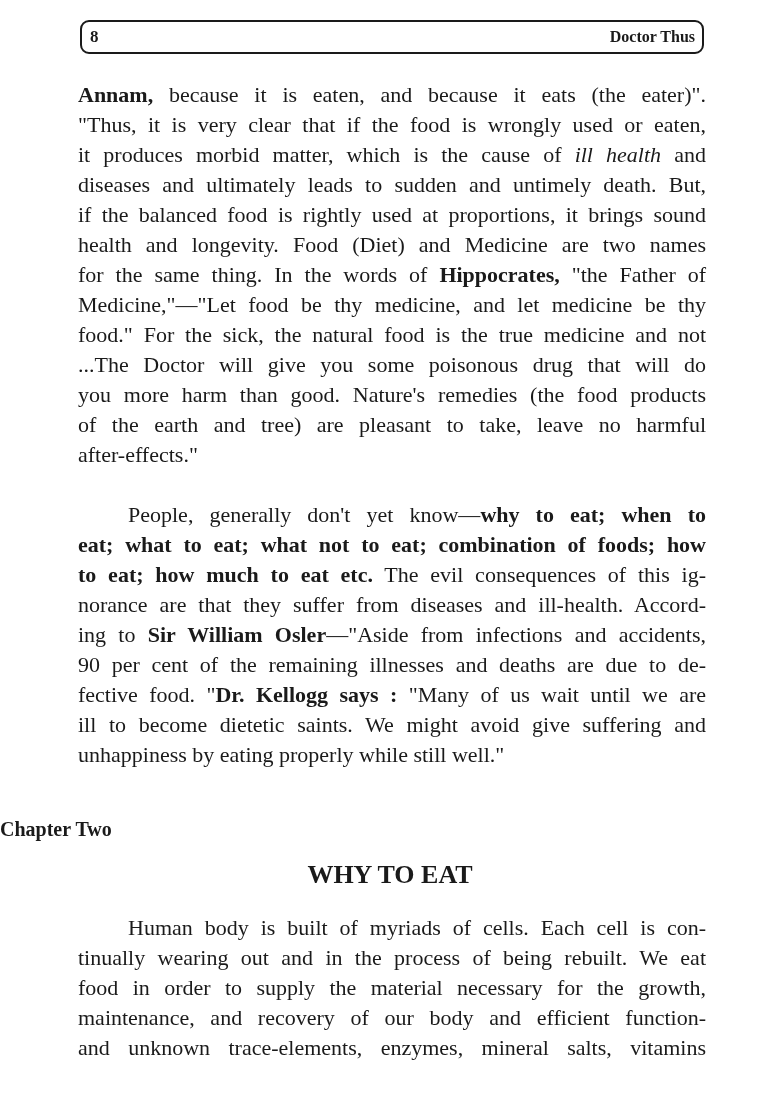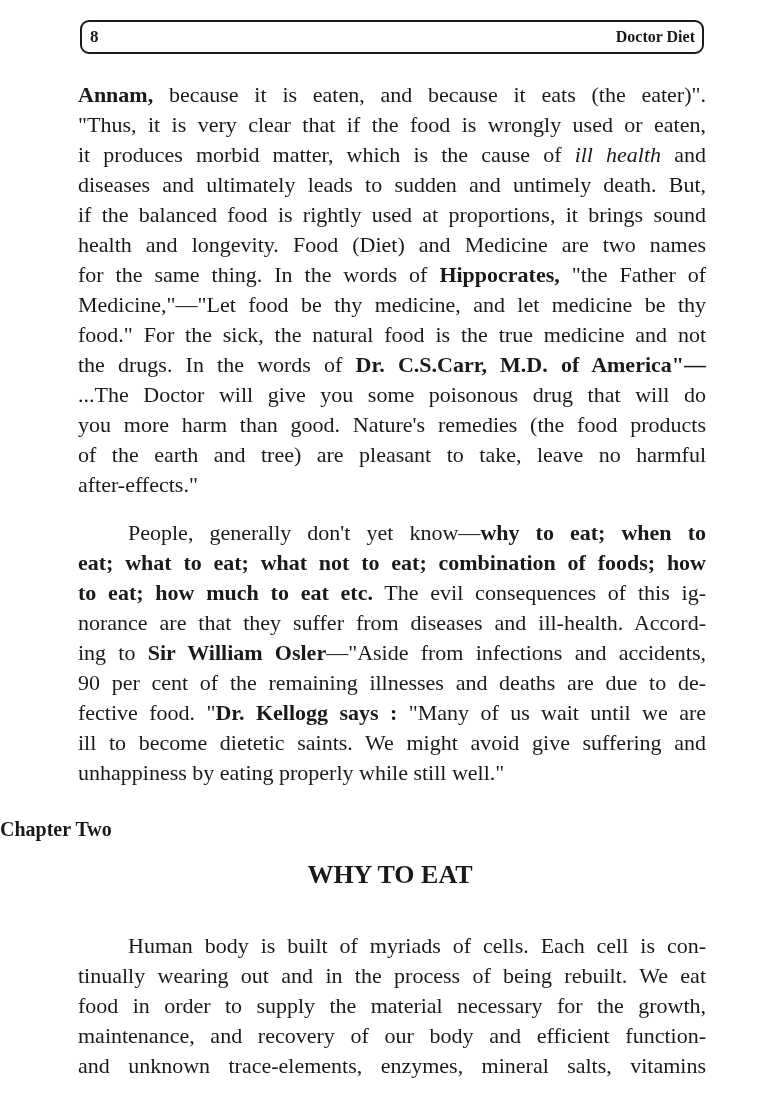--- a/index.html
+++ b/index.html
@@ -52,21 +52,20 @@
       white-space: nowrap;
       text-align-last: justify;
       text-align: justify;
       height: 30px;
     }
     .line.last {
       text-align-last: left;
     }
     .line.indent {
       padding-left: 50px;
-      margin-top: 18px;
     }
     .b { font-weight: bold; }
     .i { font-style: italic; }
     .block1 { top: 80px; }
     .block2 { top: 500px; }
     .chapter-label {
       position: absolute;
       left: 0;
       width: 780px;
       top: 818px;
@@ -83,34 +82,33 @@
       font-weight: bold;
       font-size: 26px;
     }
     .block3 { top: 913px; }
   </style>
 </head>
 <body>
 
 <div class="running-head">
   <span class="page-num">8</span>
-  <span class="book-title">Doctor Diet</span>
+  <span class="book-title">Doctor Thus</span>
 </div>
 
 <div class="text block1">
     <span class="line"><span class="b">Annam,</span><span> because it is eaten, and because it eats (the eater)".</span></span>
     <span class="line"><span>"Thus, it is very clear that if the food is wrongly used or eaten,</span></span>
     <span class="line"><span>it produces morbid matter, which is the cause of </span><span class="i">ill health</span><span> and</span></span>
     <span class="line"><span>diseases and ultimately leads to sudden and untimely death. But,</span></span>
     <span class="line"><span>if the balanced food is rightly used at proportions, it brings sound</span></span>
     <span class="line"><span>health and longevity. Food (Diet) and Medicine are two names</span></span>
     <span class="line"><span>for the same thing. In the words of </span><span class="b">Hippocrates,</span><span> "the Father of</span></span>
     <span class="line"><span>Medicine,"—"Let food be thy medicine, and let medicine be thy</span></span>
     <span class="line"><span>food." For the sick, the natural food is the true medicine and not</span></span>
-    <span class="line"><span>the drugs. In the words of </span><span class="b">Dr. C.S.Carr, M.D. of America"—</span></span>
     <span class="line"><span>...The Doctor will give you some poisonous drug that will do</span></span>
     <span class="line"><span>you more harm than good. Nature's remedies (the food products</span></span>
     <span class="line"><span>of the earth and tree) are pleasant to take, leave no harmful</span></span>
     <span class="line last"><span>after-effects."</span></span>
   </div>
 
 <div class="text block2">
     <span class="line indent"><span>People, generally don't yet know—</span><span class="b">why to eat; when to</span></span>
     <span class="line"><span class="b">eat; what to eat; what not to eat; combination of foods; how</span></span>
     <span class="line"><span class="b">to eat; how much to eat etc.</span><span> The evil consequences of this ig-</span></span>

